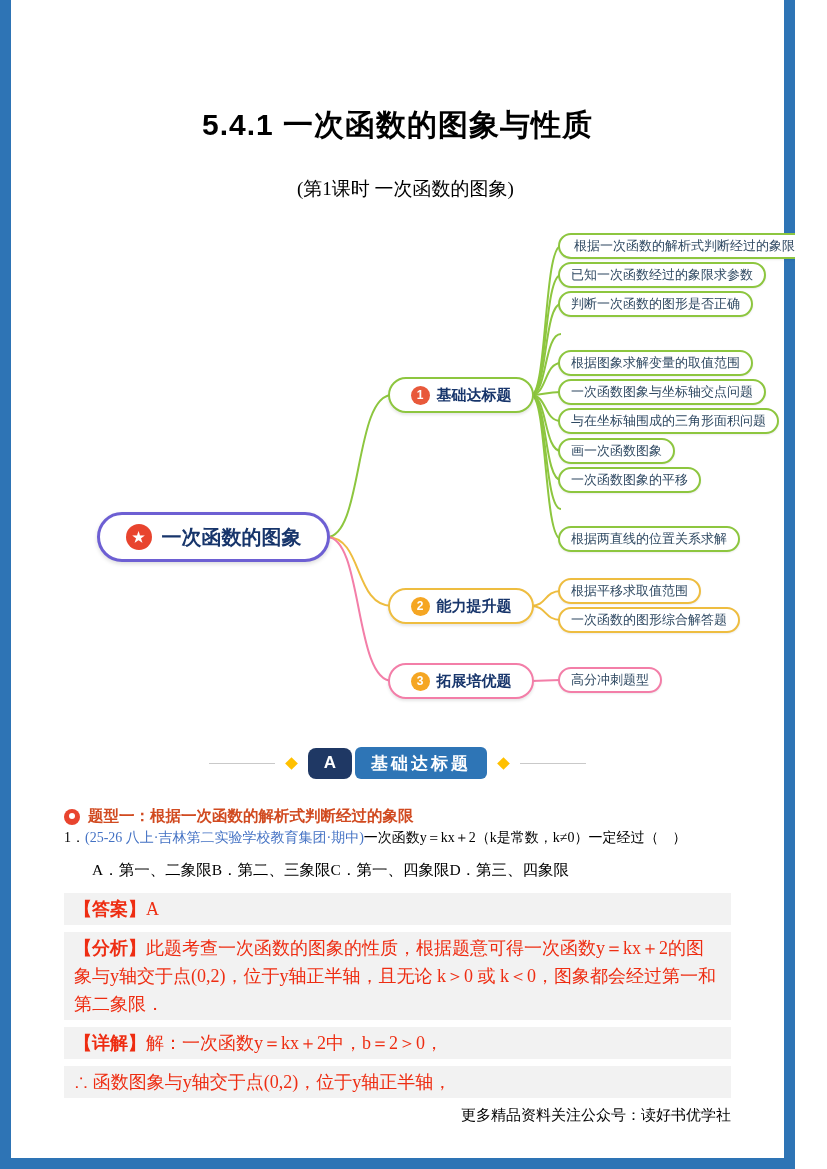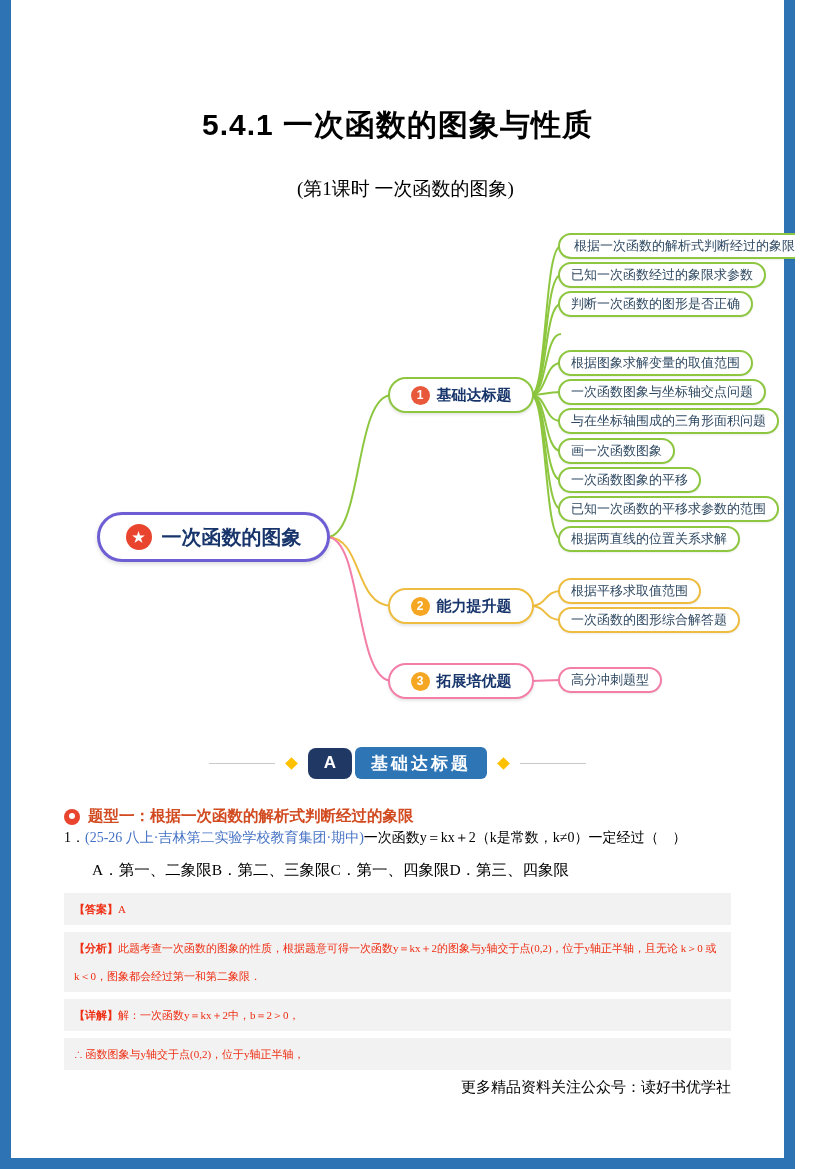--- a/index.html
+++ b/index.html
@@ -95,21 +95,21 @@
     border-radius:50%; background:#fff;
   }
   .q-line { font-size:14px; line-height:22px; }
   .q-src { color:#4472c4; }
   .opt-row { margin-top:11px; padding-left:28px; display:flex; font-size:15.5px;font-family:Liberation Serif, serif; }
 
   
   .ans-wrap { margin-top:12px; }
   .ans-row {
     background:#f2f2f2; color:#ee2d12; padding:2px 10px;
-    font-size:11px; line-height:28px; margin-bottom:7px;
+    font-size:18px; line-height:28px; margin-bottom:7px;
   }
   .rlabel { font-weight:bold; }
 
   .footer-note { margin-top:8px; text-align:right; font-size:15px; color:#000; }
 </style>
 </head>
 <body>
 
 <div class="page">
   <div class="edge edge-left"></div>
@@ -149,21 +149,20 @@
         <span>基础达标题</span>
       </div>
       <div class="mm-leaf" style="left: 558px; top: 233px; border-color: rgb(141, 198, 63); padding-left: 14px;">根据一次函数的解析式判断经过的象限</div>
       <div class="mm-leaf" style="left: 558px; top: 262px; border-color: rgb(141, 198, 63);">已知一次函数经过的象限求参数</div>
       <div class="mm-leaf" style="left: 558px; top: 291px; border-color: rgb(141, 198, 63);">判断一次函数的图形是否正确</div>
       <div class="mm-leaf" style="left: 558px; top: 350px; border-color: rgb(141, 198, 63);">根据图象求解变量的取值范围</div>
       <div class="mm-leaf" style="left: 558px; top: 379px; border-color: rgb(141, 198, 63);">一次函数图象与坐标轴交点问题</div>
       <div class="mm-leaf" style="left: 558px; top: 408px; border-color: rgb(141, 198, 63);">与在坐标轴围成的三角形面积问题</div>
       <div class="mm-leaf" style="left: 558px; top: 438px; border-color: rgb(141, 198, 63);">画一次函数图象</div>
       <div class="mm-leaf" style="left: 558px; top: 467px; border-color: rgb(141, 198, 63);">一次函数图象的平移</div>
-      <div class="mm-leaf" style="left: 558px; top: 496px; border-color: rgb(141, 198, 63);">已知一次函数的平移求参数的范围</div>
       <div class="mm-leaf" style="left: 558px; top: 526px; border-color: rgb(141, 198, 63);">根据两直线的位置关系求解</div>
       <div class="mm-branch" style="left: 388px; top: 588px; border-color: rgb(238, 189, 64);">
         <span class="mm-num" style="background: rgb(245, 166, 35);">2</span>
         <span>能力提升题</span>
       </div>
       <div class="mm-leaf" style="left: 558px; top: 578px; border-color: rgb(238, 189, 64);">根据平移求取值范围</div>
       <div class="mm-leaf" style="left: 558px; top: 607px; border-color: rgb(238, 189, 64);">一次函数的图形综合解答题</div>
       <div class="mm-branch" style="left: 388px; top: 663px; border-color: rgb(243, 126, 168);">
         <span class="mm-num" style="background: rgb(245, 166, 35);">3</span>
         <span>拓展培优题</span>

